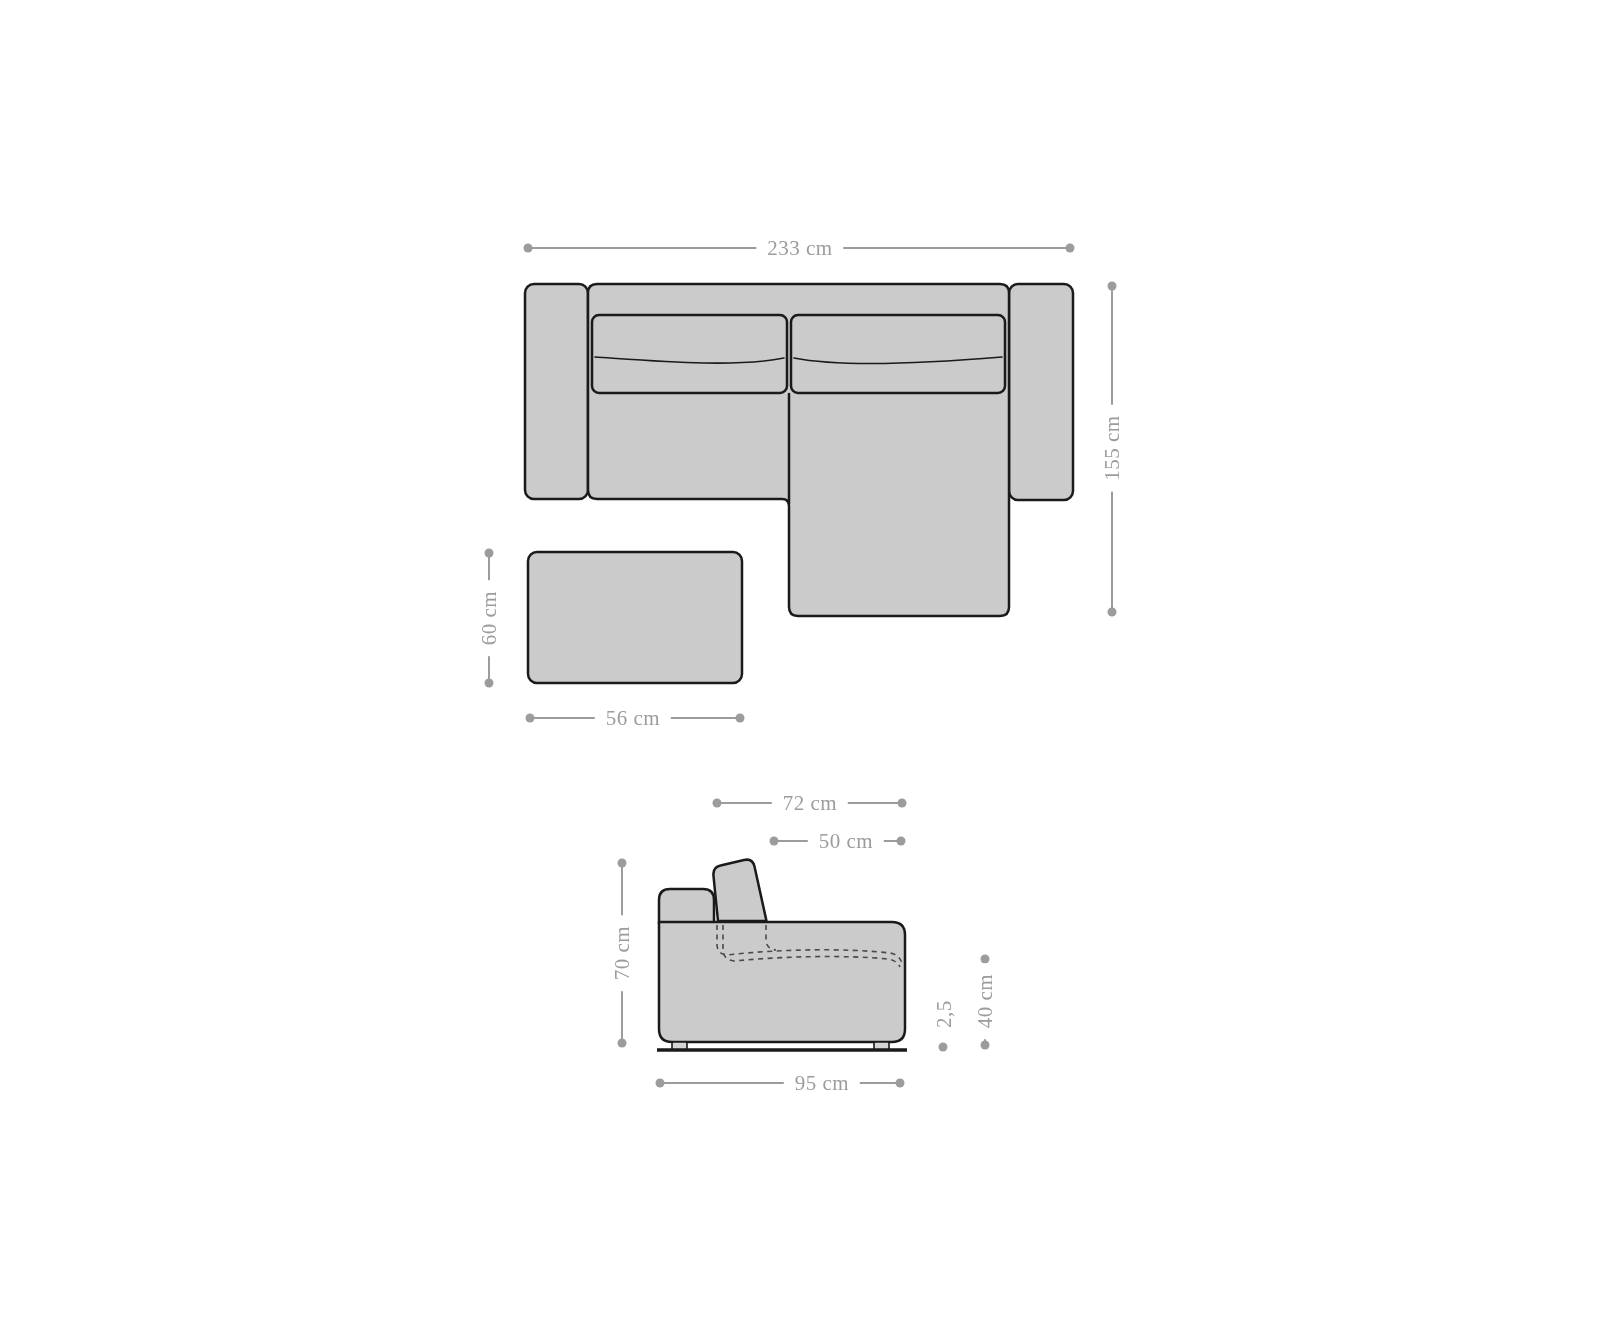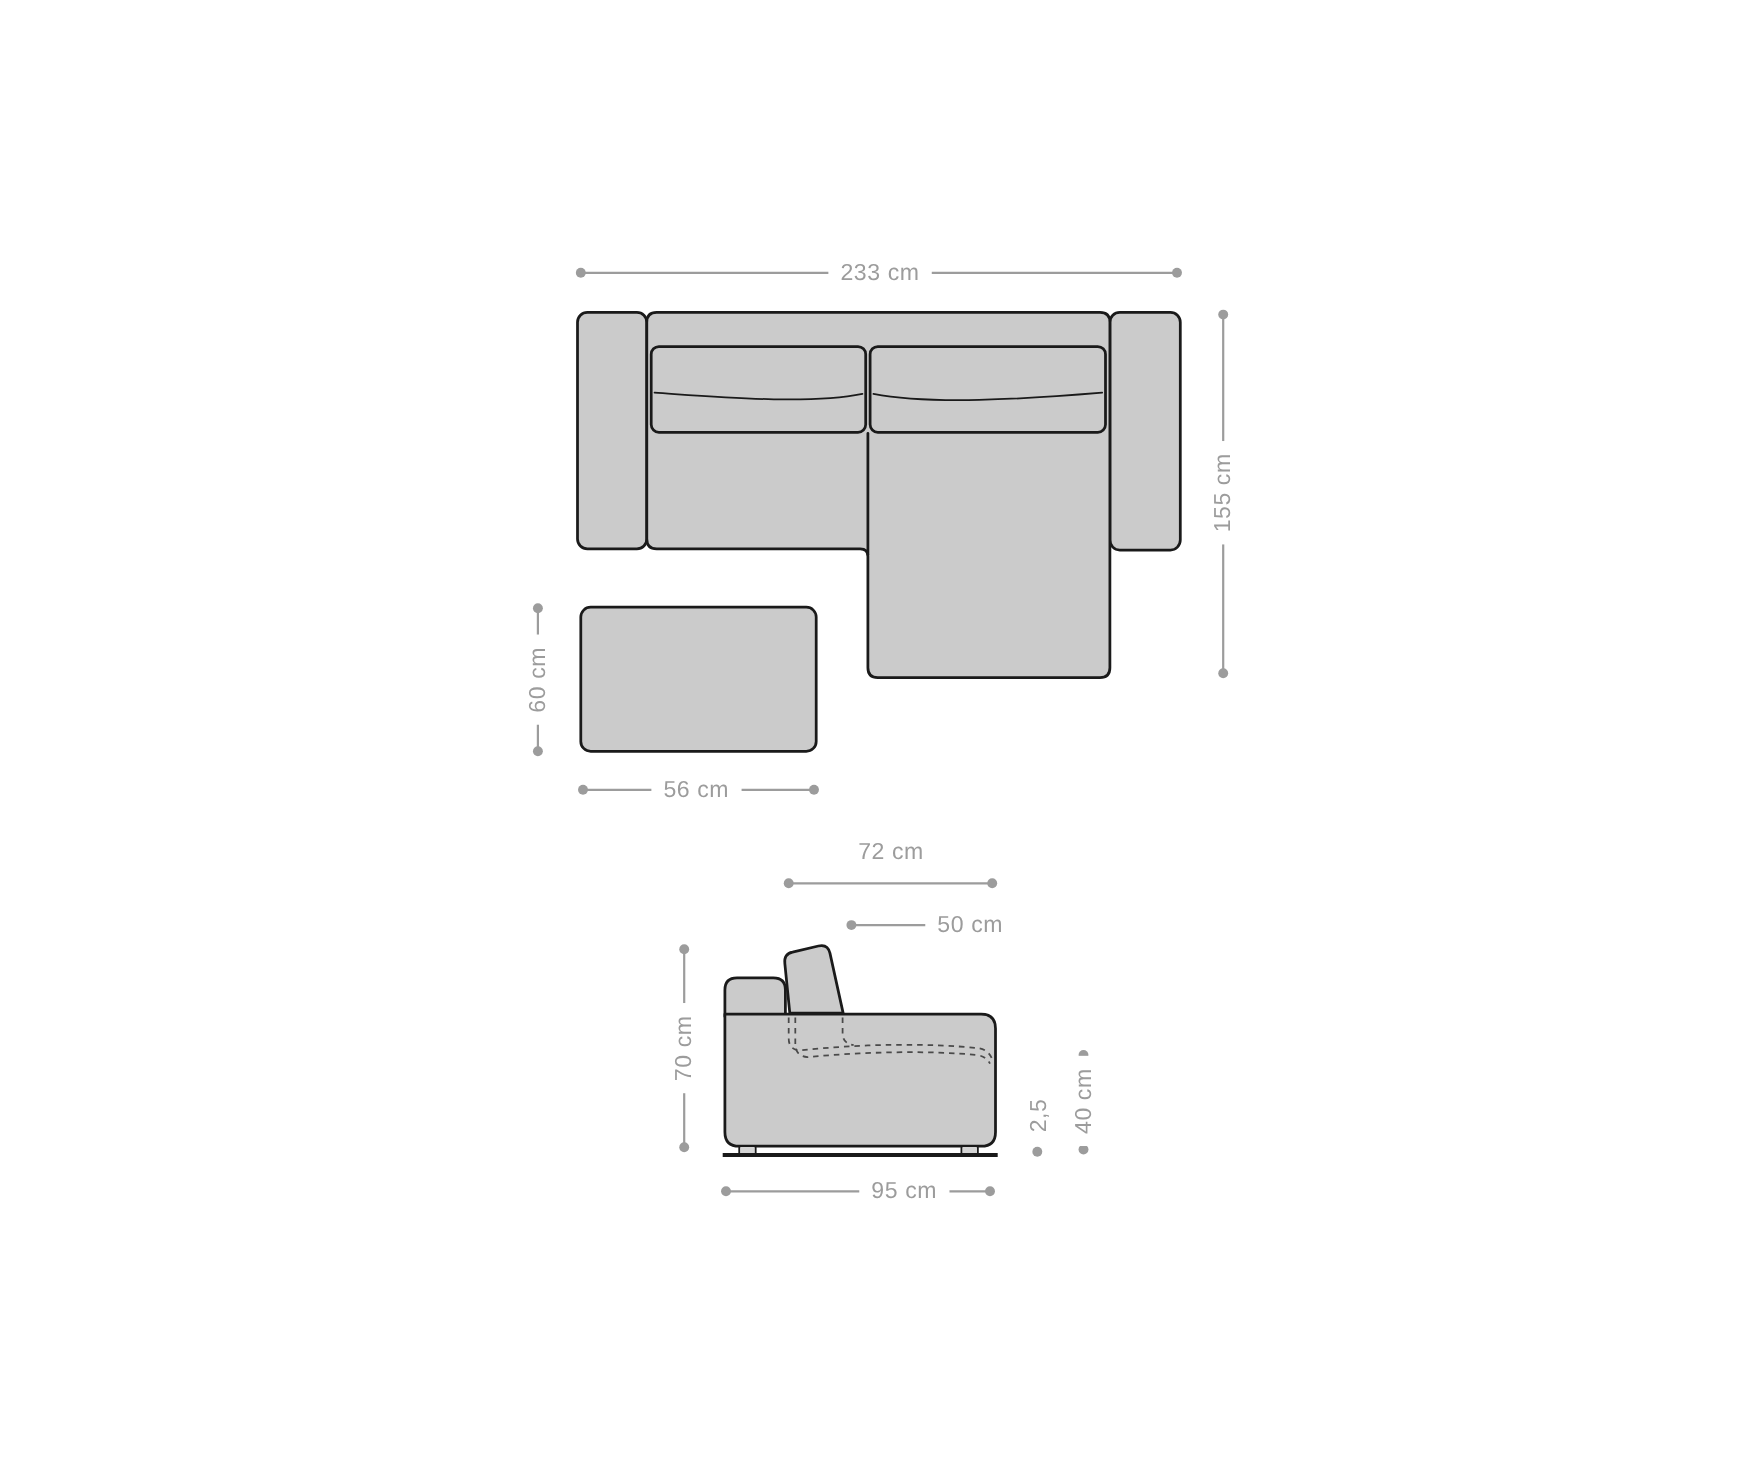--- a/index.html
+++ b/index.html
@@ -6,21 +6,21 @@
     margin: 0;
     padding: 0;
     background: var(--background, #ffffff);
   }
   .canvas {
     position: relative;
     width: 1365px;
     height: 1333px;
     background: var(--background, #ffffff);
     overflow: hidden;
-    font-family: Liberation Sans, sans-serif;
+    font-family: Liberation Serif, serif;
   }
   svg { position: absolute; left: 0; top: 0; }
 
   .shape {
     fill: var(--shape-fill, #cbcbcb);
     stroke: var(--shape-outline, #1a1a1a);
     stroke-width: 2.5;
     stroke-linejoin: round;
   }
   .foldline {
@@ -181,23 +181,23 @@
   </svg>
 
   <div class="dim-label" style="left:800px; top:248px;">233 cm</div>
 
   <div class="dim-label vertical" style="left:1112px; top:448px;">155 cm</div>
 
   <div class="dim-label vertical" style="left:489px; top:618px;">60 cm</div>
 
   <div class="dim-label" style="left:633px; top:718px;">56 cm</div>
 
-  <div class="dim-label" style="left:810px; top:774px;text-align:center;">72 cm</div>
-
-  <div class="dim-label" style="left:882px; top:841px;">50 cm</div>
+  <div class="dim-label" style="left:810px; top:803px;text-align:center;">72 cm</div>
+
+  <div class="dim-label" style="left:846px; top:841px;">50 cm</div>
 
   <div class="dim-label vertical" style="left:622px; top:953px;">70 cm</div>
 
   <div class="dim-label" style="left:822px; top:1083px;">95 cm</div>
 
   <div class="dim-label vertical" style="left:944px; top:1014px;">2,5</div>
 
   <div class="dim-label vertical" style="left:985px; top:1001px;">40 cm</div>
 
 </div>

